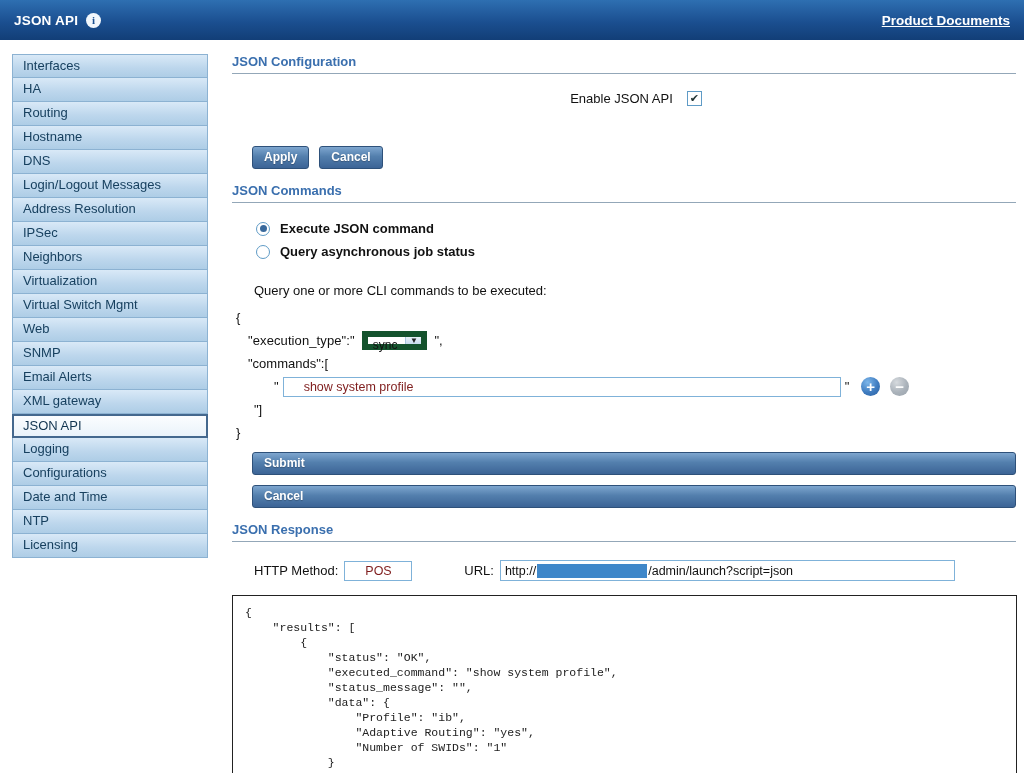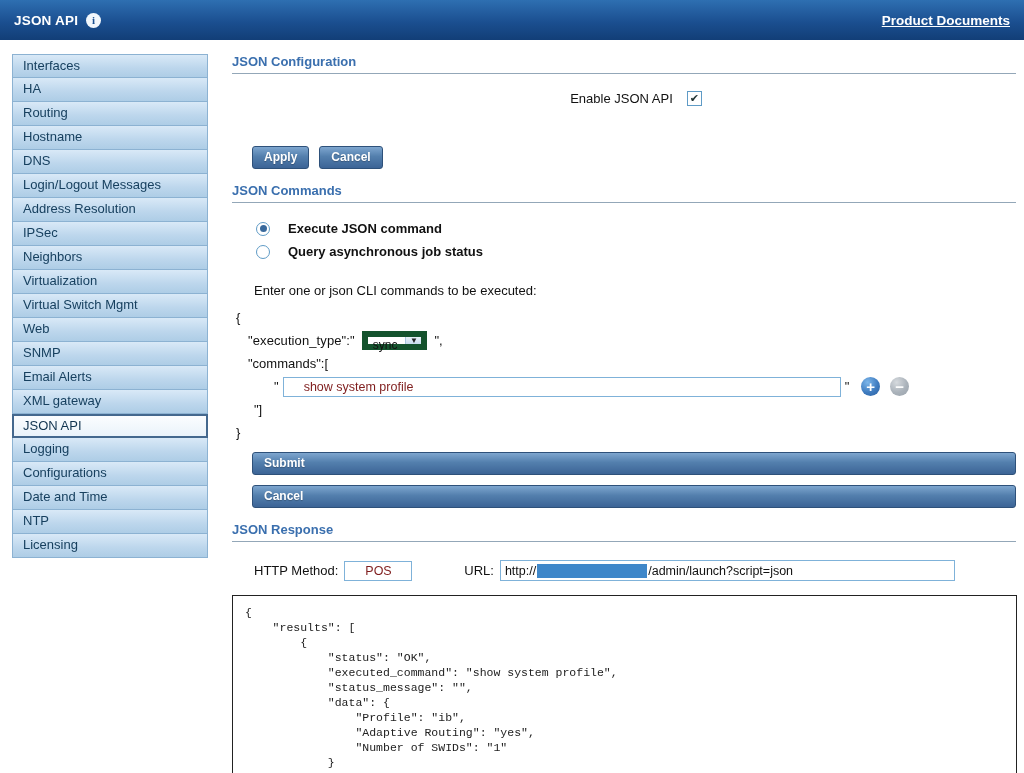--- a/index.html
+++ b/index.html
@@ -52,21 +52,21 @@
     display:inline-flex;align-items:center;justify-content:center;
     font-size:11px;color:#233;cursor:pointer;
   }
   .btn {
     display:inline-block; color:#fff; font-weight:bold; font-size:12px;
     padding:3px 11px 4px; border:1px solid #2e517a; border-radius:3px;
     background:linear-gradient(180deg,#7ea6cf 0%,#537fad 45%,#3c6496 100%);
     cursor:pointer; text-shadow:0 1px 1px rgba(0,0,0,.25);
   }
   .btn-row { margin:40px 0 0 20px; display:flex; gap:10px; }
-  .radio-row { margin:0 0 0 24px; height:23px; display:flex; align-items:center; gap:18px;text-align:right; }
+  .radio-row { margin:0 0 0 24px; height:23px; display:flex; align-items:center; gap:10px;text-align:right; }
   .radio {
     width:14px;height:14px;border-radius:50%;border:1px solid #5f9bc6;background:#fff;
     display:inline-flex;align-items:center;justify-content:center;cursor:pointer;flex-shrink:0;
   }
   .radio.on::after { content:""; width:7px;height:7px;border-radius:50%;background:#39699c; }
   .radio-label { font-weight:bold; cursor:pointer; }
   .prompt { margin:20px 0 0 22px; }
   
   .json-block { margin:8px 0 0 4px; line-height:23px; }
   .json-block .row { gap:4px; }
@@ -171,21 +171,21 @@
 
     <div class="radio-row" style="margin-top:14px;">
       <span class="radio on"></span>
       <span class="radio-label">Execute JSON command</span>
     </div>
     <div class="radio-row">
       <span class="radio"></span>
       <span class="radio-label">Query asynchronous job status</span>
     </div>
 
-    <div class="prompt">Enter one or json CLI commands to be executed:</div>
+    <div class="prompt">Query one or more CLI commands to be executed:</div>
 
     <div class="json-block">
       <div>{</div>
 
       <div class="row ind1">
         <span class="mono-frag">"execution_type":"</span>
         <span class="select">
           <span class="select-value">sync</span>
           <span class="select-arrow">▼</span>
         </span>

